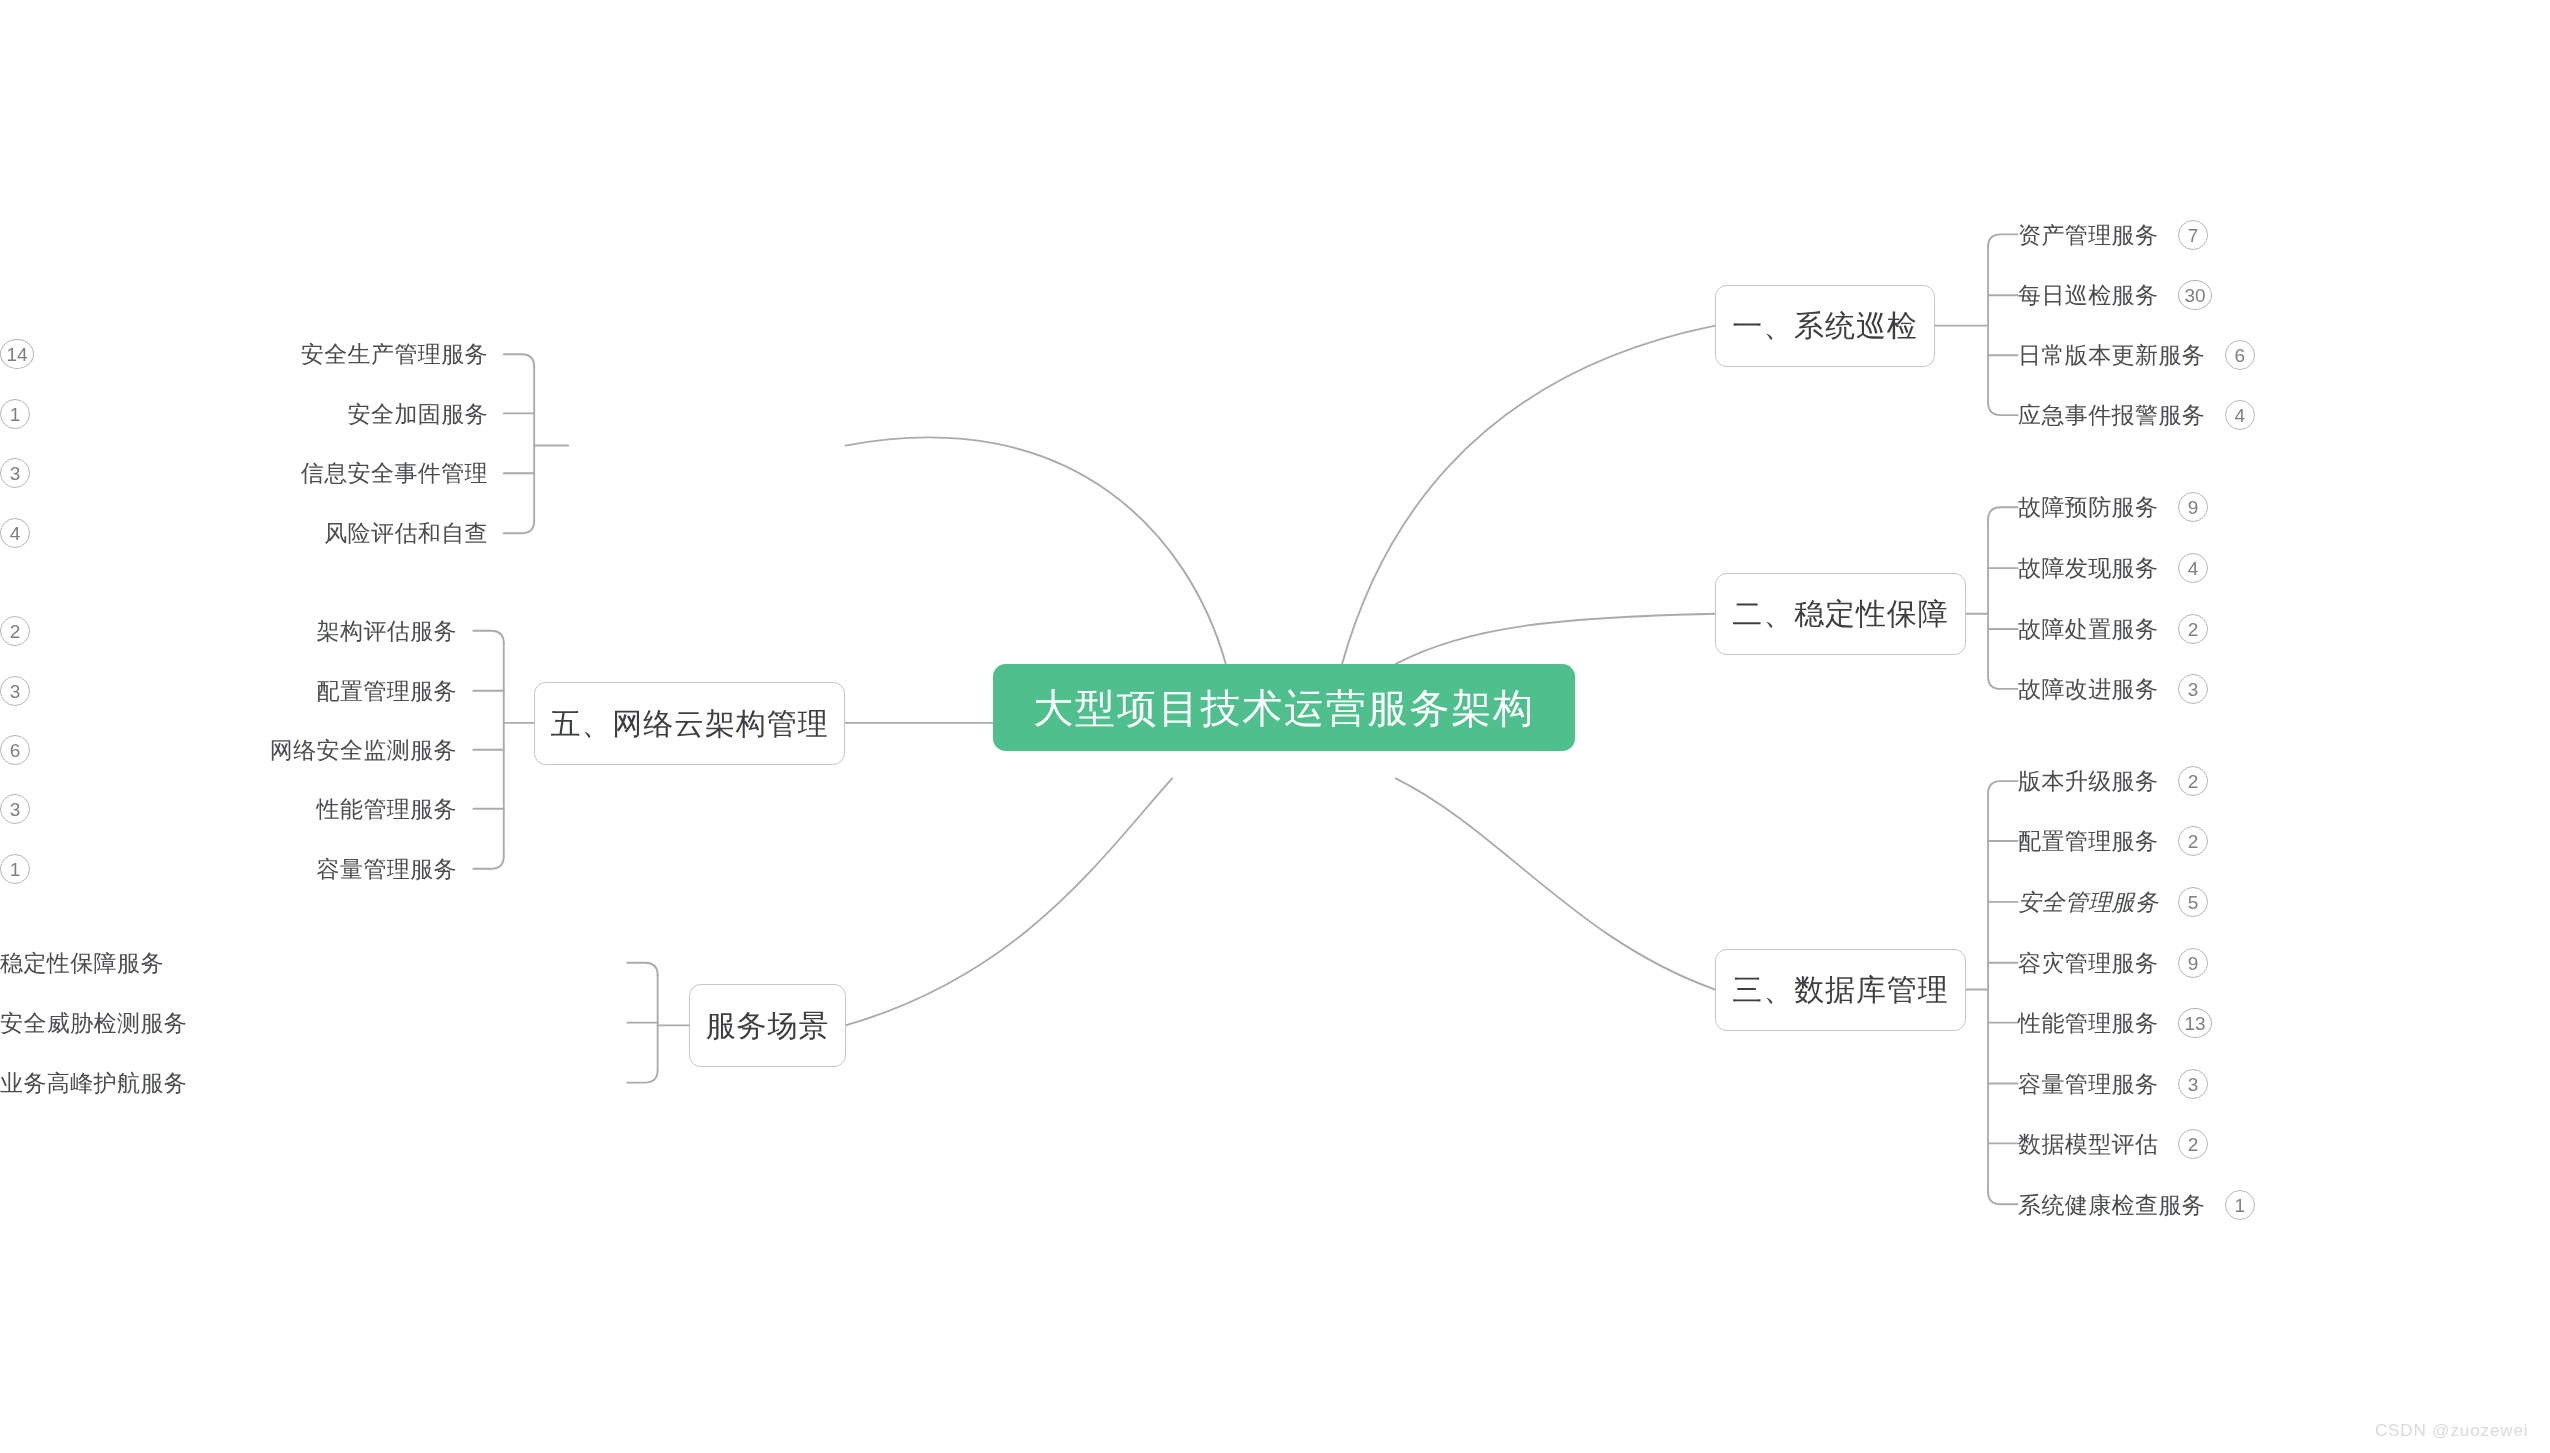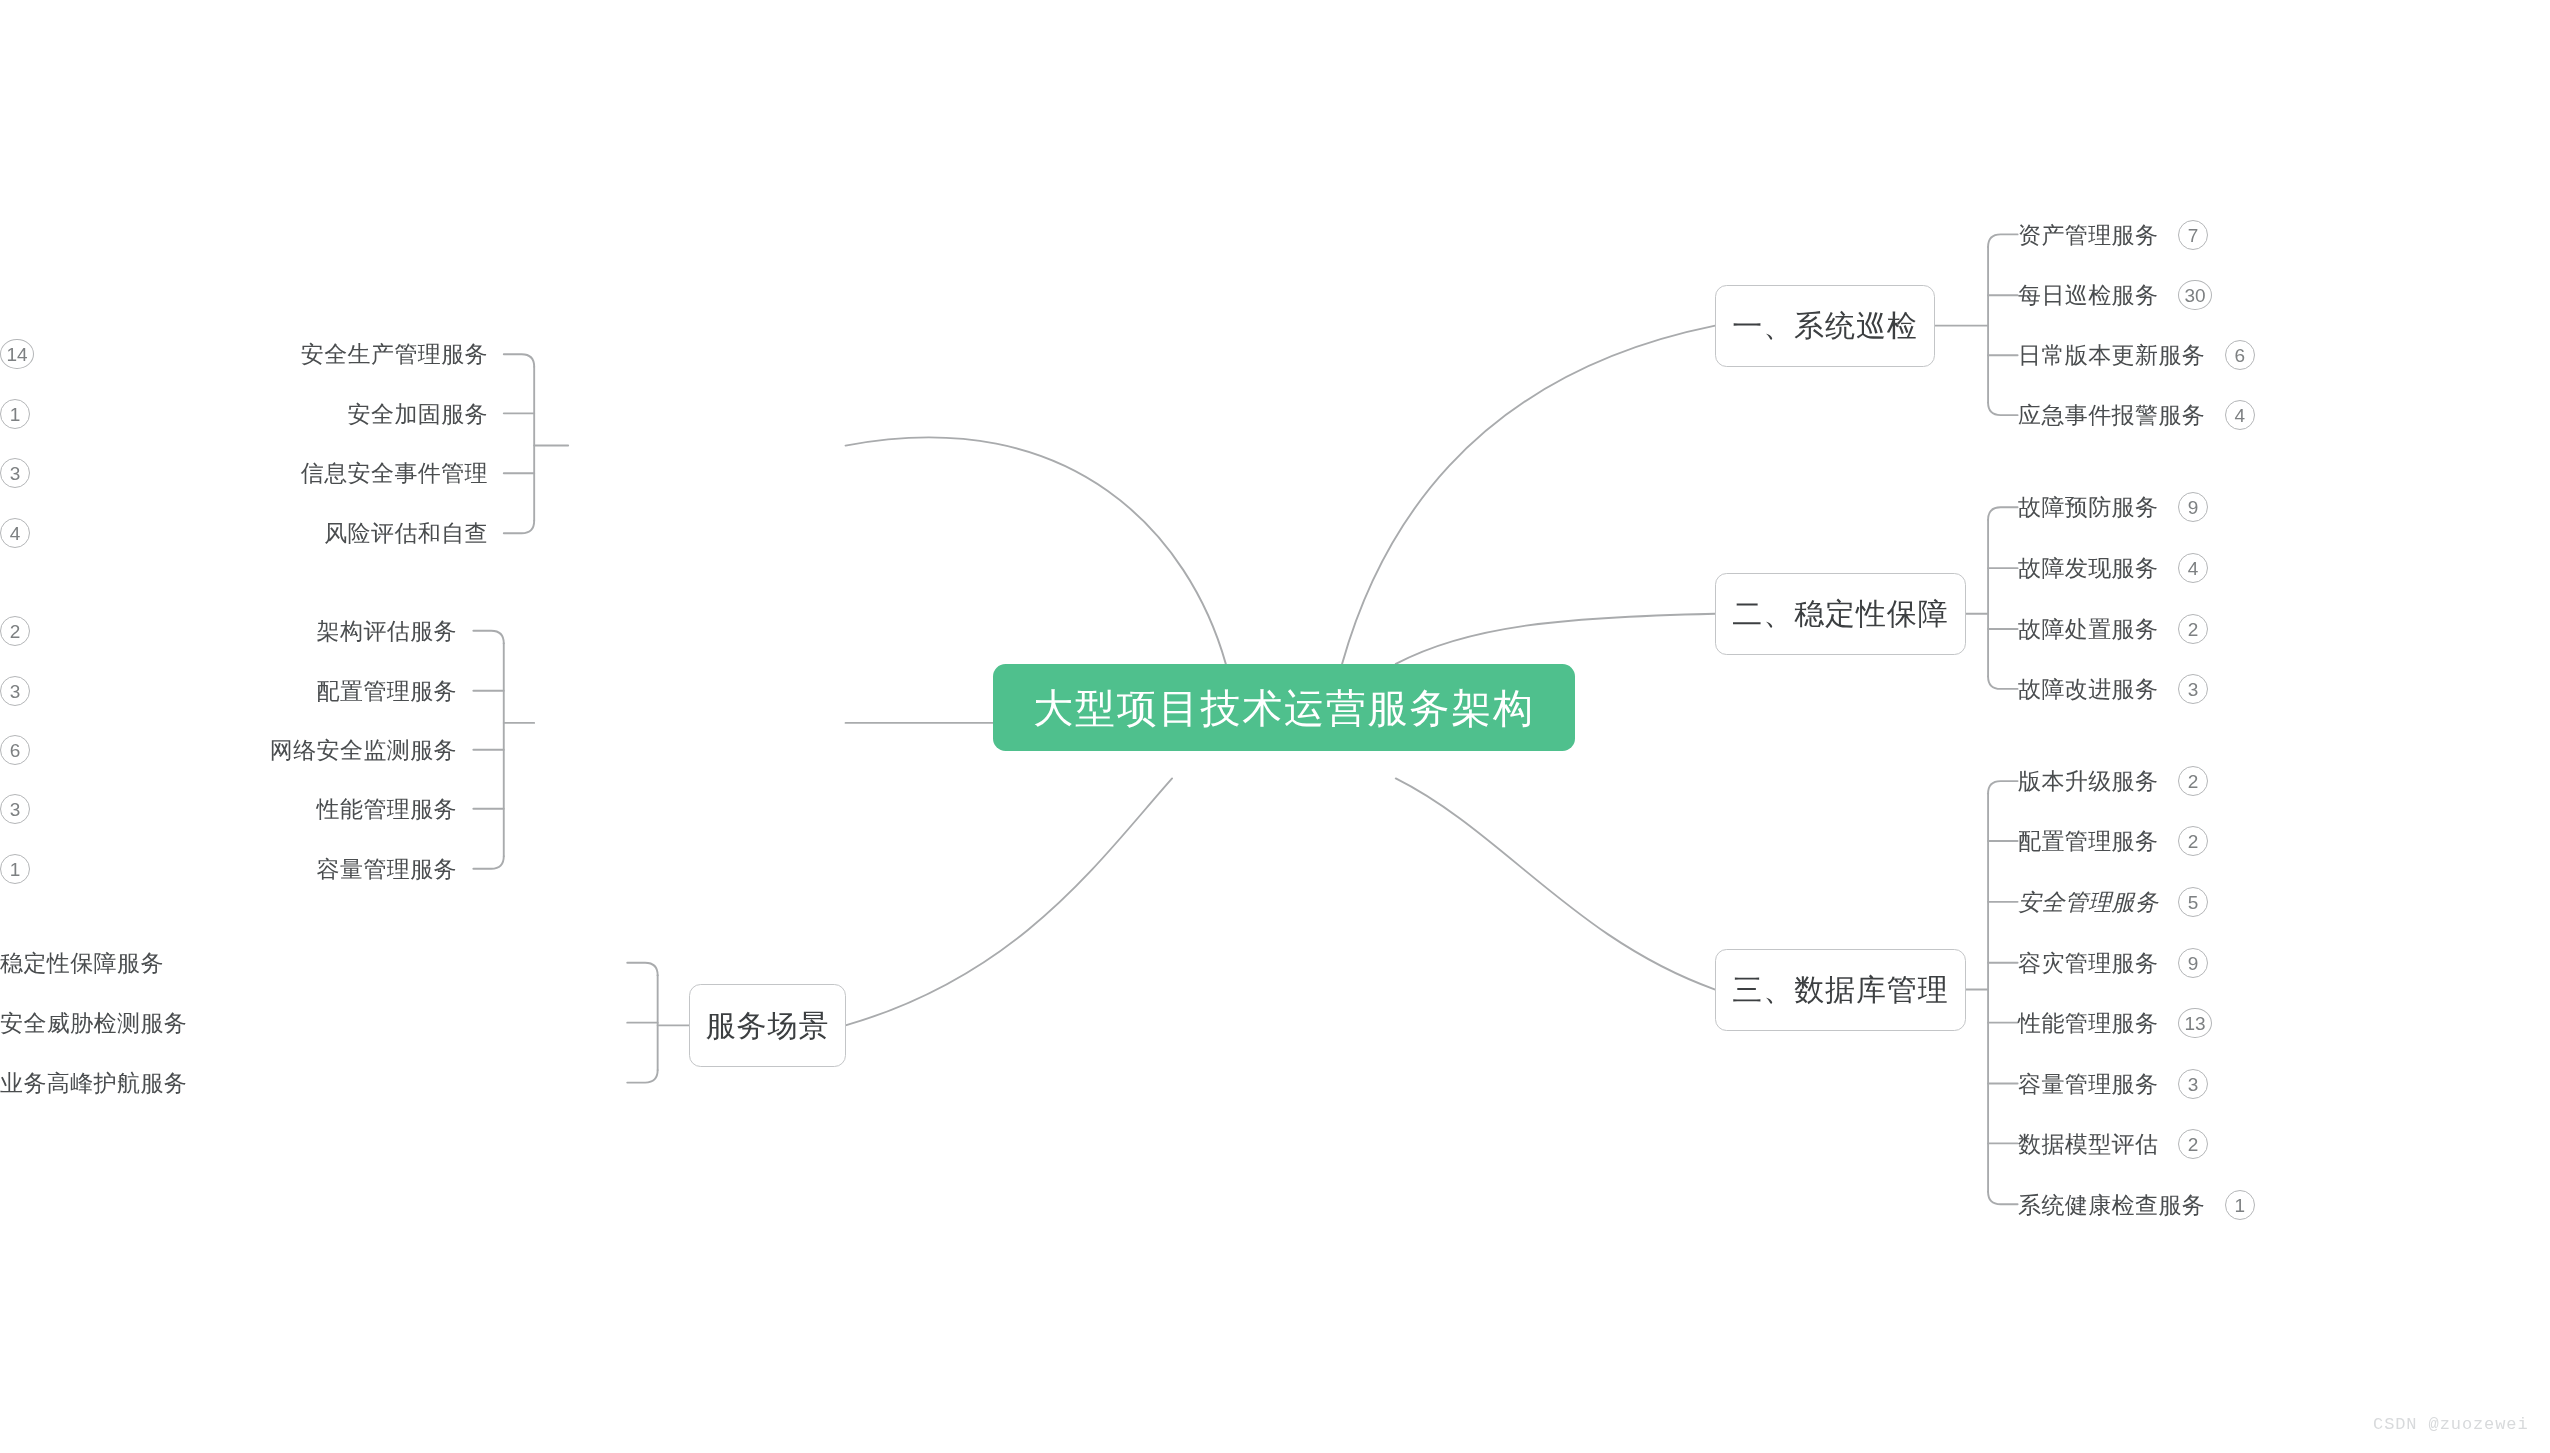--- a/index.html
+++ b/index.html
@@ -45,23 +45,23 @@
     font-size:19px;color:#7d8082;line-height:1;
   }
   
   .leaf.right{left:0;}
   .leaf.right .ltext{margin-right:19.7px;}
   
   .leaf.left{justify-content:space-between;}
   .leaf.left .badge{margin-right:19.7px;}
 
   .watermark{
-    position:absolute;right:21.5px;bottom:20px;
+    position:absolute;right:21.5px;bottom:14px;
     font-size:17px;color:#d8dadc;letter-spacing:0.9px;line-height:1;
-    font-family:Liberation Mono, monospace;
+    font-family:Liberation Sans, sans-serif;
   }
 </style>
 </head>
 <body style="background: rgb(255, 255, 255);">
 
 <div id="canvas">
 
   <svg id="wires" viewBox="0 0 2850 1624" xmlns="http://www.w3.org/2000/svg">
     <g fill="none" stroke="#a9abad" stroke-width="2.1" stroke-linecap="round">
 
@@ -127,20 +127,23 @@
 
   <div class="branch-node" id="bn0" style="left: 1715px; top: 285px; width: 220px; height: 82px; border-color: rgb(195, 197, 199);">
     <span class="btext" style="color: rgb(60, 63, 65);">一、系统巡检</span>
   </div>
   <div class="branch-node" id="bn1" style="left: 1715px; top: 573px; width: 251px; height: 82px; border-color: rgb(195, 197, 199);">
     <span class="btext" style="color: rgb(60, 63, 65);">二、稳定性保障</span>
   </div>
   <div class="branch-node" id="bn2" style="left: 1715px; top: 949px; width: 251px; height: 82px; border-color: rgb(195, 197, 199);">
     <span class="btext" style="color: rgb(60, 63, 65);">三、数据库管理</span>
   </div>
+  <div class="branch-node" id="bn4" style="left: 534px; top: 682px; width: 311px; height: 83px; border-color: rgb(195, 197, 199);">
+    <span class="btext" style="color: rgb(60, 63, 65);">五、网络云架构管理</span>
+  </div>
   <div class="branch-node" id="bn5" style="left: 689px; top: 984px; width: 157px; height: 83px; border-color: rgb(195, 197, 199);">
     <span class="btext" style="color: rgb(60, 63, 65);">服务场景</span>
   </div>
 
   <div id="leaf-layer">
       <div class="leaf right" style="top: 217px; left: 2018px;">
         <span class="ltext" style="color: rgb(74, 77, 79);">资产管理服务</span>
         <span class="badge" style="border-color: rgb(180, 182, 184); color: rgb(125, 128, 130);">7</span>
       </div>
       <div class="leaf right" style="top: 277px; left: 2018px;">

